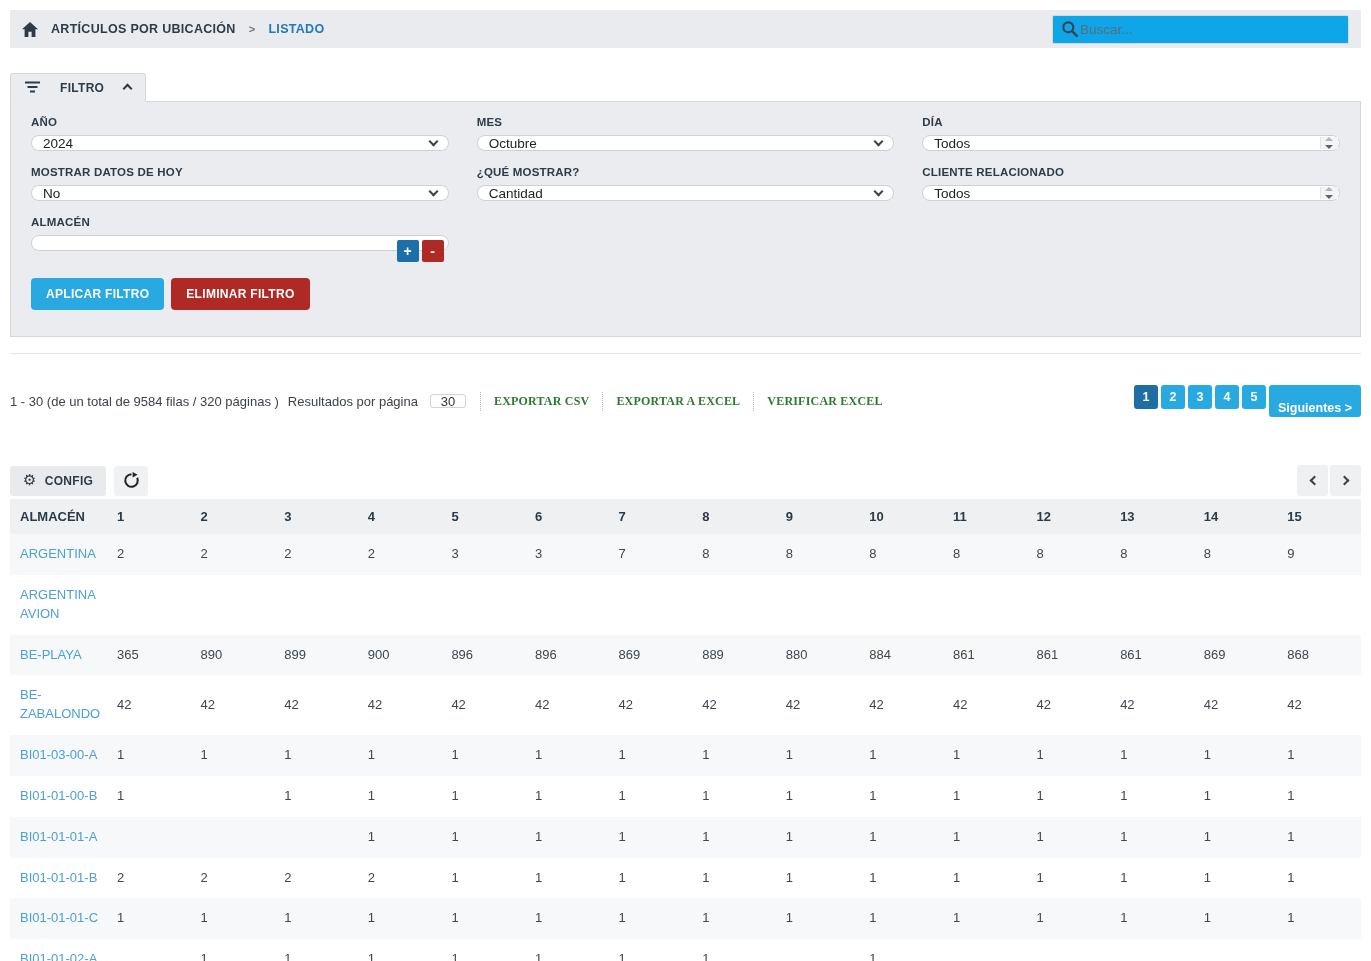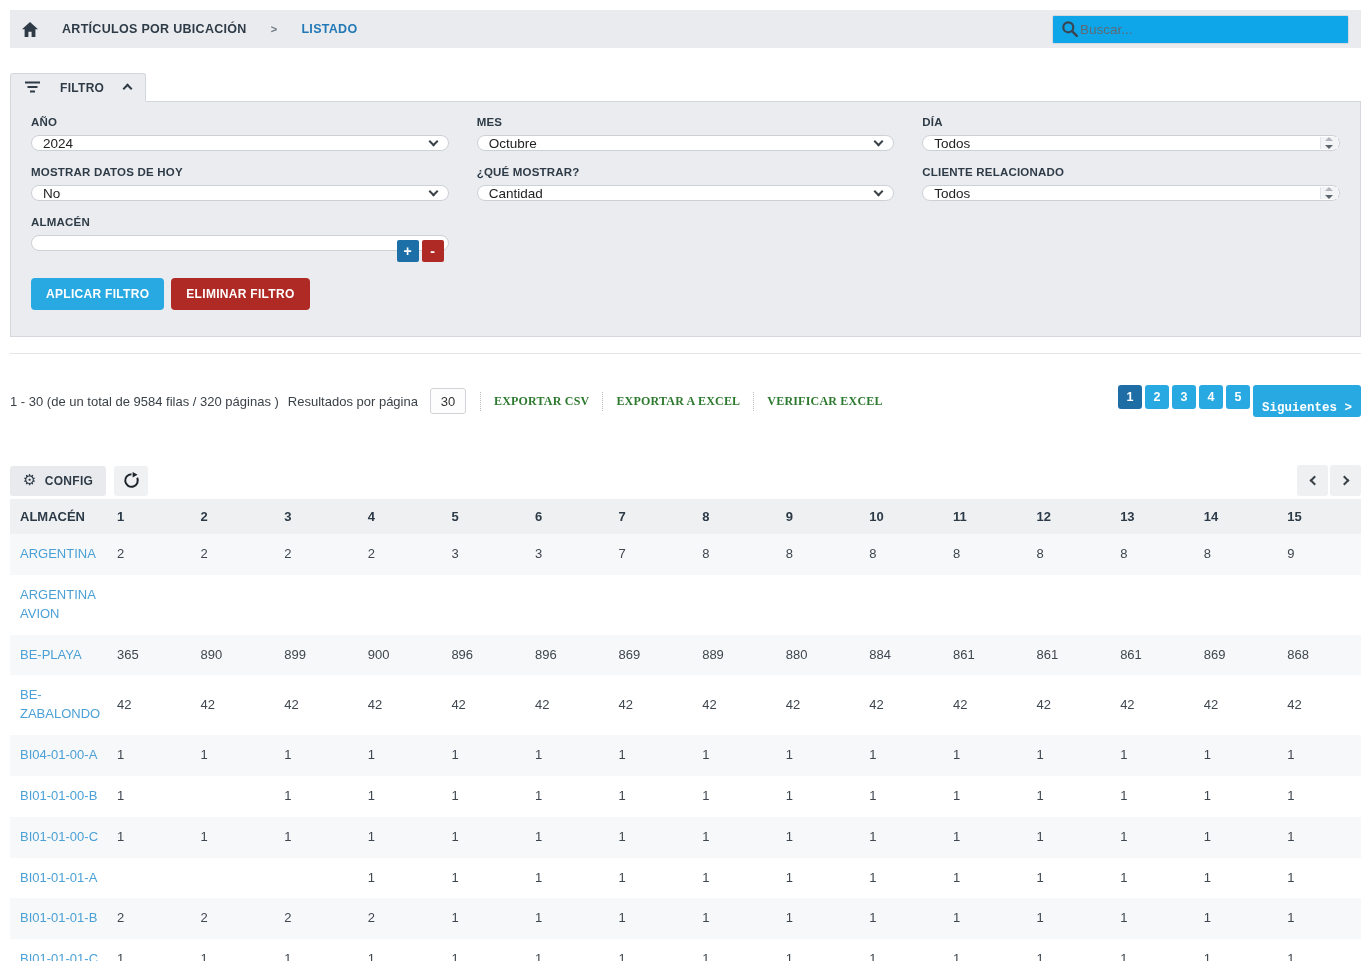--- a/index.html
+++ b/index.html
@@ -18,21 +18,21 @@
     background:#fff;color:#3e464f;
     font-family:"Liberation Sans","DejaVu Sans",sans-serif;
   }
   .page{padding:10px;}
 
   
   .topbar{
     height:38px;background:#e9ebee;display:flex;align-items:center;
     justify-content:space-between;padding:0 12px;
   }
-  .breadcrumb{display:flex;align-items:center;gap:24px;font-size:12.5px;font-weight:700;color:#2e3b47;letter-spacing:.3px;}
+  .breadcrumb{display:flex;align-items:center;gap:13px;font-size:12.5px;font-weight:700;color:#2e3b47;letter-spacing:.3px;}
   .home-icon{display:flex;align-items:center;cursor:pointer;}
   .bc-sep{color:#6b7680;font-weight:700;font-size:11px;}
   .bc-current{color:var(--breadcrumb-blue);cursor:pointer;}
   .searchbox{
     background:#0ea5e9;border:1px solid #d5d8dc;border-radius:2px;
     width:297px;height:29px;display:flex;align-items:center;padding:0 9px;
   }
   .searchbox input{border:none;outline:none;flex:1;font-size:13.5px;color:#333;background:transparent;font-family:inherit;}
   .searchbox input::placeholder{color:#5f6a73;}
 
@@ -70,21 +70,21 @@
   .btn-apply{background:var(--accent-blue);}
   .btn-clear{background:var(--danger-red);}
 
   .section-divider{border:none;border-top:1px solid #e3e5e8;margin:16px 0 0;}
 
   
   .results-row{display:flex;align-items:center;margin-top:31px;font-size:13px;color:#3b4248;}
   .summary{margin-right:9px;}
   .per-page-label{margin-right:12px;}
   .per-page-input{
-    width:36px;height:26px;border:1px solid #d0d3d7;border-radius:3px;text-align:center;
+    width:36px;height:14px;border:1px solid #d0d3d7;border-radius:3px;text-align:center;
     font-size:13px;color:#333;background:#fdfdfd;font-family:inherit;outline:none;
   }
   .export-links{display:flex;align-items:center;margin-left:14px;height:22px;font-family:Liberation Serif, serif;}
   .export-link{color:var(--export-green);font-weight:700;font-size:12px;padding:2px 13px;border-left:1px dotted #b6bbc1;cursor:pointer;letter-spacing:.2px;}
   .pager{margin-left:auto;display:flex;gap:3px;}
   .page-btn{
     min-width:24px;height:24px;border:none;border-radius:3px;background:var(--accent-blue);
     color:#fff;font-weight:700;font-size:12.5px;padding:0 7px;cursor:pointer;font-family:inherit;
   }
   .page-btn.active{background:var(--active-page-blue);}
@@ -243,21 +243,21 @@
         <span class="export-link">EXPORTAR CSV</span>
         <span class="export-link">EXPORTAR A EXCEL</span>
         <span class="export-link">VERIFICAR EXCEL</span>
       </div>
     <div class="pager" id="pager">
         <button class="page-btn active">1</button>
         <button class="page-btn">2</button>
         <button class="page-btn">3</button>
         <button class="page-btn">4</button>
         <button class="page-btn">5</button>
-        <button class="page-btn" style="padding: 16px 9px; font-family: Liberation Mono, monospace;">Siguientes &gt;</button>
+        <button class="page-btn" style="padding: 16px 9px;">Siguientes &gt;</button>
       </div>
   </div>
 
   
   <div class="grid-toolbar">
     <button class="config-btn">
       <span class="gear">⚙</span>
       <span>CONFIG</span>
     </button>
     <button class="refresh-btn">
@@ -367,59 +367,41 @@
           <td>42</td>
           <td>42</td>
           <td>42</td>
           <td>42</td>
           <td>42</td>
           <td>42</td>
           <td>42</td>
           <td>42</td>
         </tr>
         <tr>
-          <td>BI04-01-00-A</td>
+          <td>BI01-03-00-A</td>
           <td>1</td>
           <td>1</td>
           <td>1</td>
           <td>1</td>
           <td>1</td>
           <td>1</td>
           <td>1</td>
           <td>1</td>
           <td>1</td>
           <td>1</td>
           <td>1</td>
           <td>1</td>
           <td>1</td>
           <td>1</td>
           <td>1</td>
         </tr>
         <tr>
           <td>BI01-01-00-B</td>
           <td>1</td>
           <td></td>
-          <td>1</td>
-          <td>1</td>
-          <td>1</td>
-          <td>1</td>
-          <td>1</td>
-          <td>1</td>
-          <td>1</td>
-          <td>1</td>
-          <td>1</td>
-          <td>1</td>
-          <td>1</td>
-          <td>1</td>
-          <td>1</td>
-        </tr>
-        <tr>
-          <td>BI01-01-00-C</td>
-          <td>1</td>
-          <td>1</td>
           <td>1</td>
           <td>1</td>
           <td>1</td>
           <td>1</td>
           <td>1</td>
           <td>1</td>
           <td>1</td>
           <td>1</td>
           <td>1</td>
           <td>1</td>

